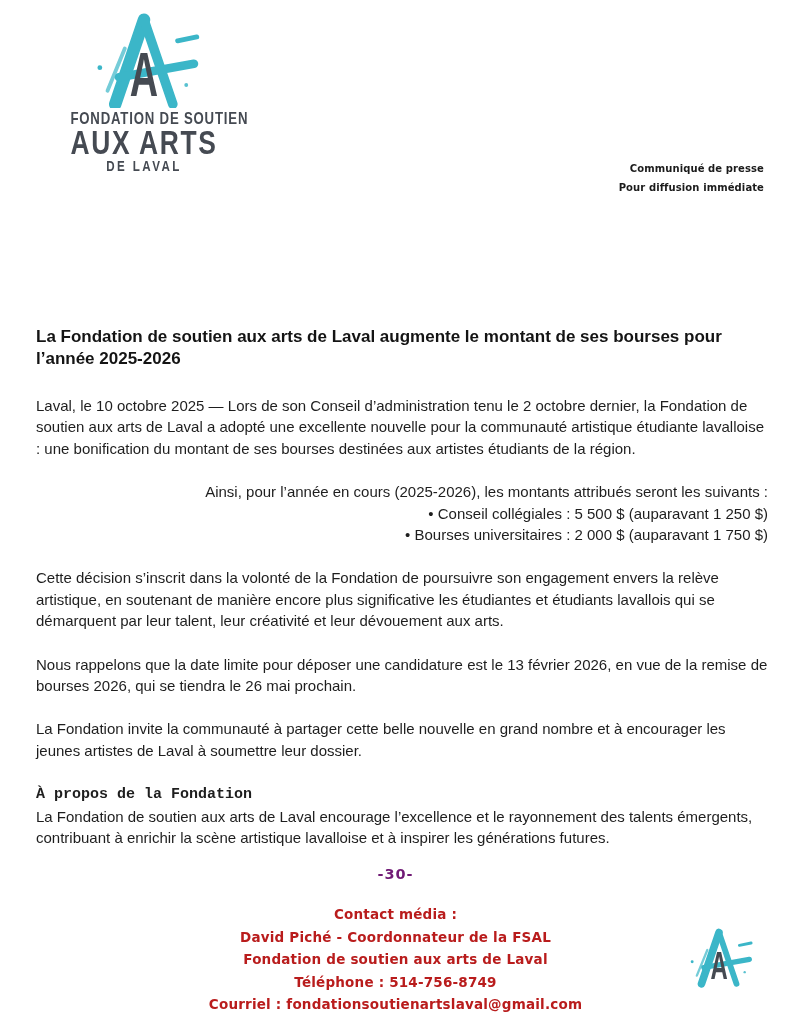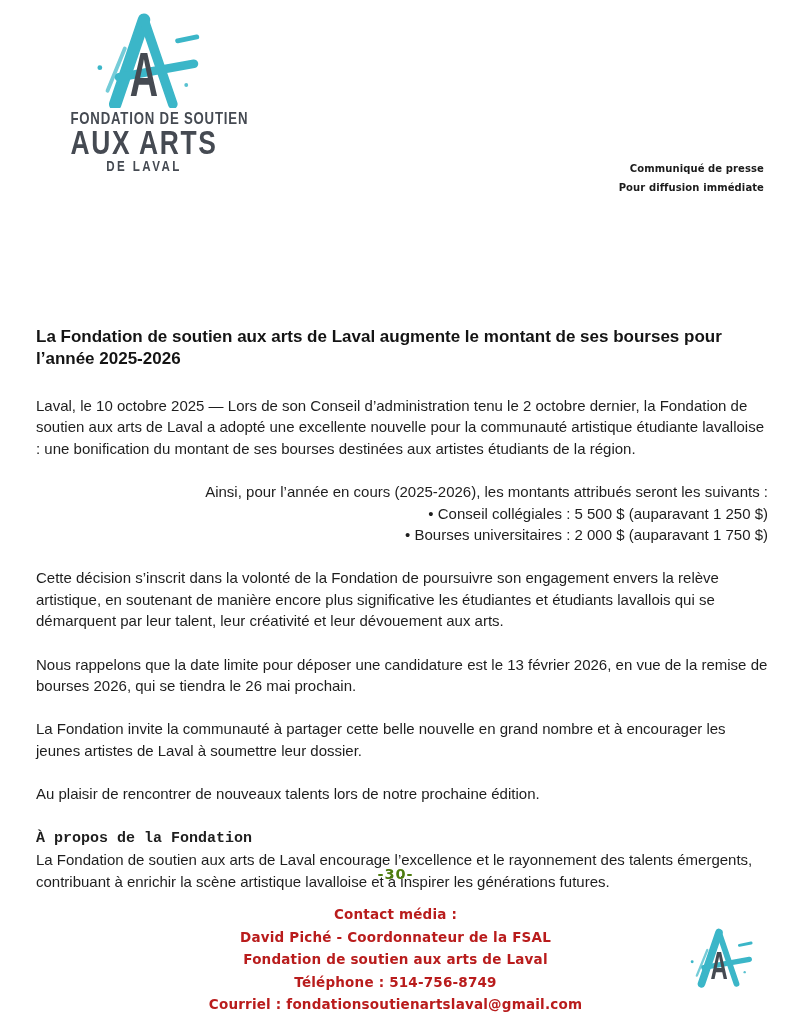--- a/index.html
+++ b/index.html
@@ -27,21 +27,21 @@
   .para .b,.b{font-weight:normal;}
   .list{margin:0 0 22px 0;text-align:right;}
   .list-line{font-size:15px;line-height:21.4px;}
   .about{margin-top:23px;}
   .about-heading{font-size:15px;line-height:21.4px;font-weight:bold;margin:0;font-family:Liberation Mono, monospace;}
   .about-body{font-size:15px;line-height:21.4px;margin:0;}
   
   .end-mark{
     position:absolute;left:0;top:866px;width:791px;text-align:center;
     font-family:"DejaVu Sans",sans-serif;font-weight:bold;font-size:14.5px;
-    letter-spacing:1px;color:#4d7c0f;
+    letter-spacing:1px;color:#701a75;
   }
   .contact{
     position:absolute;left:0;top:903px;width:791px;text-align:center;
     font-family:"DejaVu Sans",sans-serif;font-weight:bold;font-size:13.5px;
     line-height:22.5px;color:#b91c1c;letter-spacing:.2px;
   }
   .mini-logo{position:absolute;left:684px;top:926px;width:70px;height:64px;}
   .mini-logo svg{display:block;width:70px;height:62px;}
 </style>
 </head>
@@ -82,21 +82,20 @@
       <div class="list-line"><span class="b">• Conseil collégiales</span><span> : 5 500 $ (auparavant 1 250 $)</span></div>
       <div class="list-line"><span class="b">• Bourses universitaires</span><span> : 2 000 $ (auparavant 1 750 $)</span></div>
     </div>
 
     <p class="para"><span>Cette décision s’inscrit dans la volonté de la Fondation de </span><span class="b">poursuivre son engagement envers la relève artistique</span><span>, en soutenant de manière encore plus significative les étudiantes et étudiants lavallois qui se démarquent par leur talent, leur créativité et leur dévouement aux arts.</span></p>
 
     <p class="para"><span>Nous rappelons que </span><span class="b">la date limite pour déposer une candidature est le 13 février 2026</span><span>, en vue de la remise de bourses 2026, qui se tiendra le </span><span class="b">26 mai prochain.</span></p>
 
     <p class="para"><span>La Fondation invite la communauté à </span><span class="b">partager cette belle nouvelle en grand nombre</span><span> et à encourager les jeunes artistes de Laval à soumettre leur dossier.</span></p>
 
-    <p class="para">Au plaisir de rencontrer de nouveaux talents lors de notre prochaine édition.</p>
 
     <div class="about">
       <p class="about-heading">À propos de la Fondation</p>
       <p class="about-body">La Fondation de soutien aux arts de Laval encourage l’excellence et le rayonnement des talents émergents, contribuant à enrichir la scène artistique lavalloise et à inspirer les générations futures.</p>
     </div>
   </div>
 
   <div class="end-mark">-30-</div>
 
   <div class="contact">

